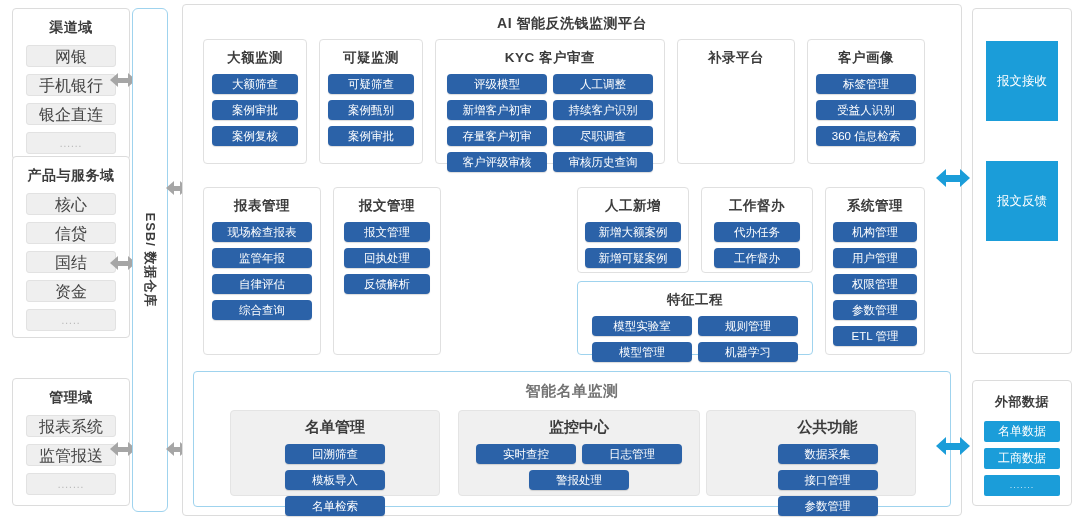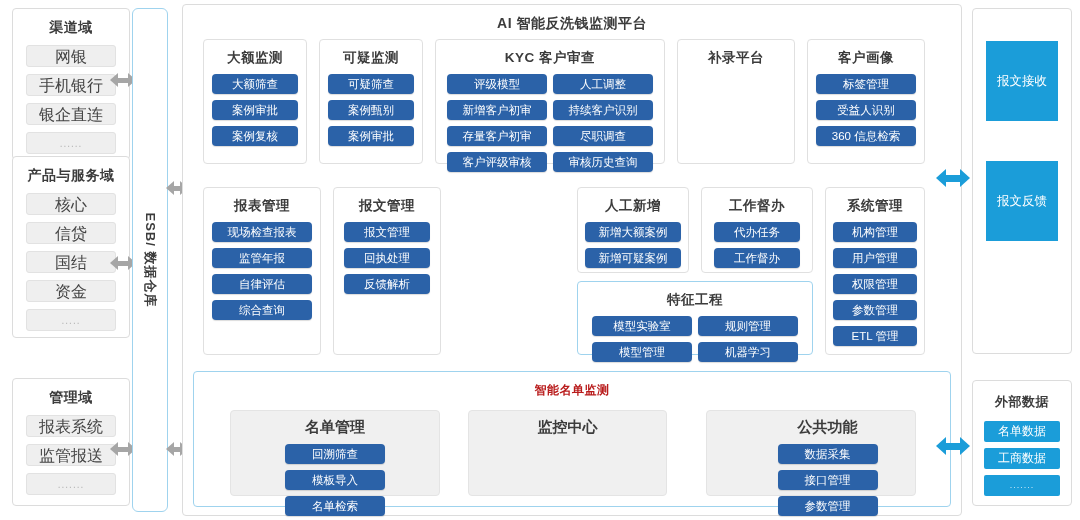--- a/index.html
+++ b/index.html
@@ -116,22 +116,22 @@
 
   
   #listmon {
     position: absolute;
     left: 10px; top: 366px;
     width: 758px; height: 136px;
     border: 1px solid #9fd3ee; border-radius: 4px;
     background: #fff;
   }
   #listmon .lm-title {
-    text-align: center; font-size: 12px; font-weight: bold;
-    color: #b91c1c; margin-top: 10px; letter-spacing: 0.5px;
+    text-align: center; font-size: 15px; font-weight: bold;
+    color: #737373; margin-top: 10px; letter-spacing: 0.5px;
   }
   .lmgroup {
     position: absolute;
     top: 38px; height: 86px;
     background: #f0f0f0;
     border: 1px solid #e4e4e4;
     border-radius: 4px;
   }
   .lmgroup .lmg-title {
     text-align: center; font-size: 15px; font-weight: bold;
@@ -330,22 +330,28 @@
       <div class="lmgroup" style="left:36px; width:210px;">
         <div class="lmg-title">名单管理</div>
         <div class="btns">
           <div class="btn wide">回溯筛查</div>
           <div class="btn wide">模板导入</div>
           <div class="btn wide">名单检索</div>
 
         </div>
       </div>
 
-      <div class="lmgroup" style="left:274px; width:199px;">
+      <div class="lmgroup" style="left:264px; width:242px;">
         <div class="lmg-title">监控中心</div>
+        <div class="btns">
+          <div class="btn wide">实时查控</div>
+          <div class="btn wide">日志管理</div>
+          <div class="btn wide">警报处理</div>
+
+        </div>
       </div>
 
       <div class="lmgroup" style="left:512px; width:210px;padding-left:33px;">
         <div class="lmg-title">公共功能</div>
         <div class="btns">
           <div class="btn wide">数据采集</div>
           <div class="btn wide">接口管理</div>
           <div class="btn wide">参数管理</div>
 
         </div>

